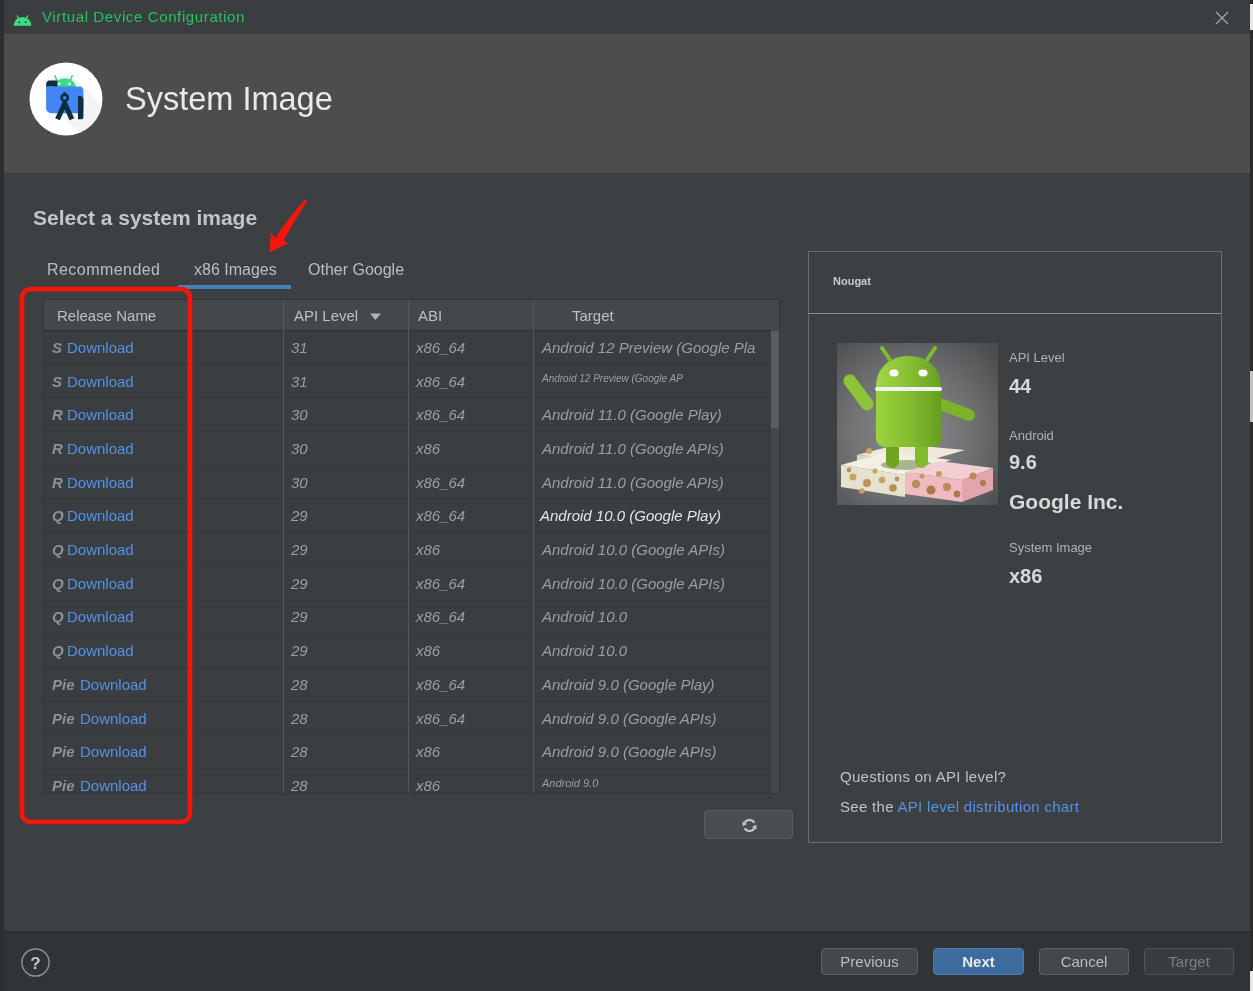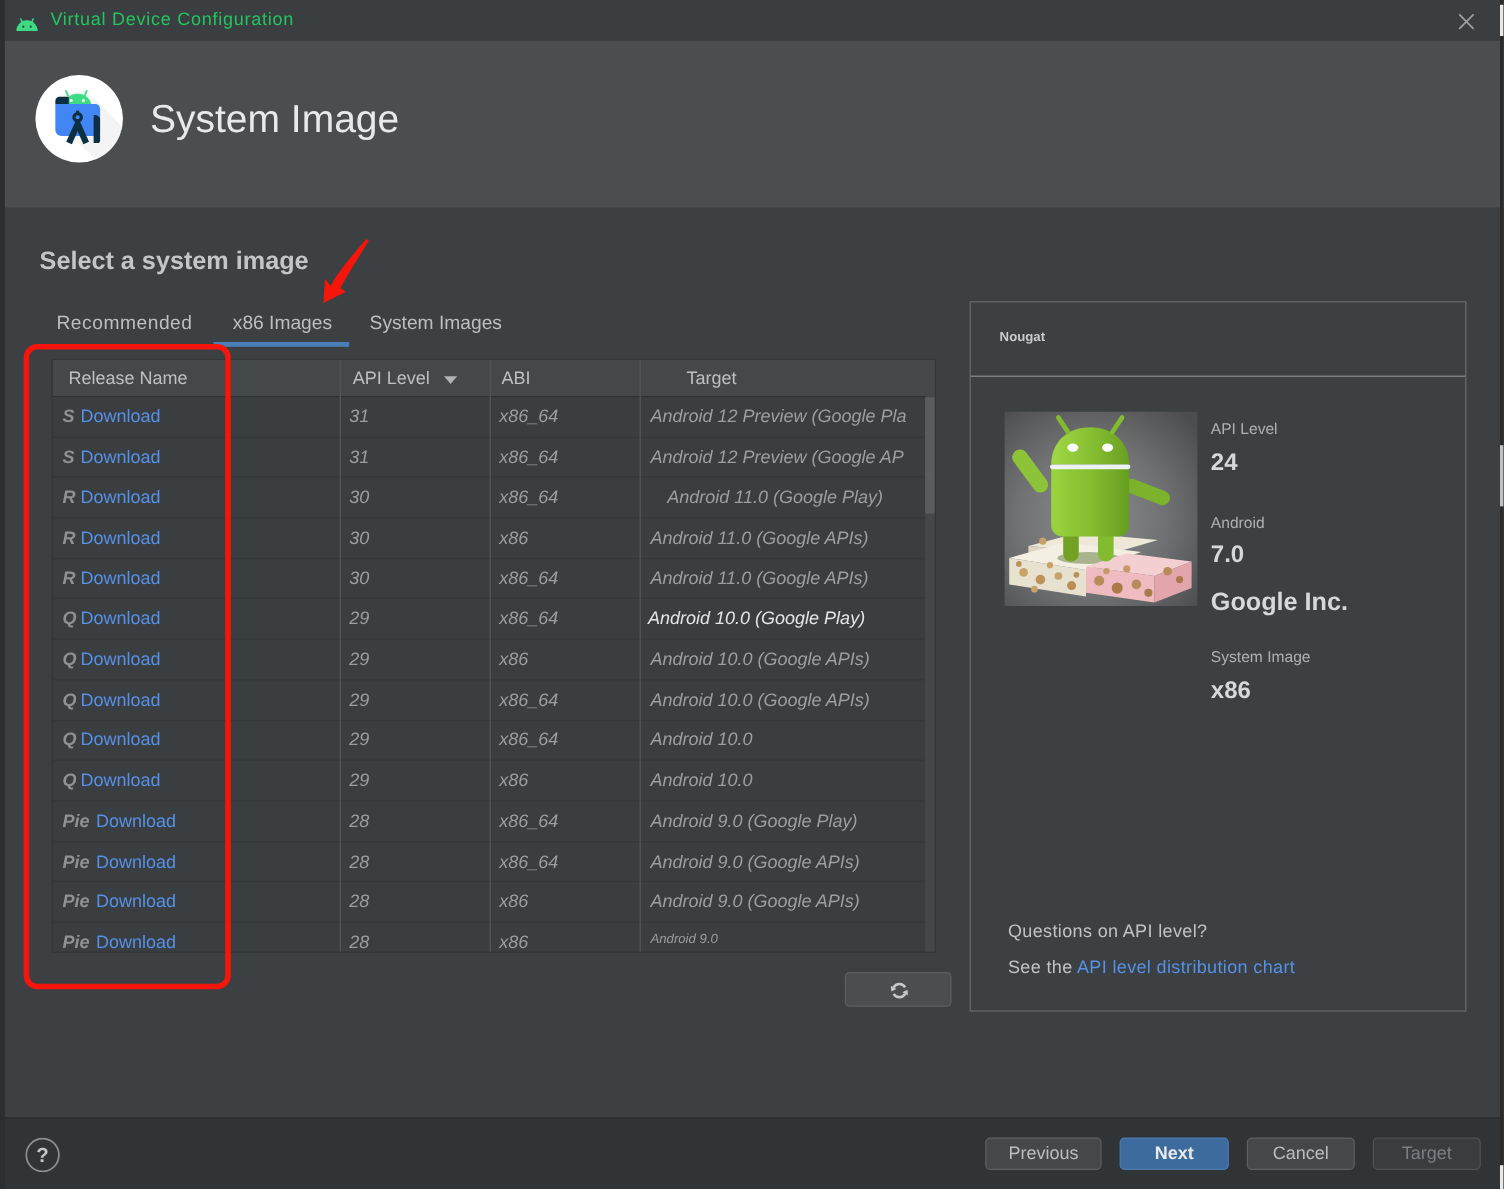--- a/index.html
+++ b/index.html
@@ -48,21 +48,21 @@
       <path d="M37.4 38.9 L45.2 56.2 L40.5 58.3 L33.2 41.7 Z" fill="#0c3042"></path>
     </g>
   </svg>
   <div class="abs" style="left:125px;top:47px;font-size:32.5px;color:#e8e9ea;">System Image</div>
 </div>
 
 <div class="abs" style="left:33px;top:206px;font-size:21px;font-weight:bold;color:#c3c6c8;">Select a system image</div>
 
 <div class="abs" style="left:47px;top:261px;font-size:16px;letter-spacing:0.45px;color:#bcbfc1;">Recommended</div>
 <div class="abs" style="left:194px;top:261px;font-size:16px;color:#bcbfc1;">x86 Images</div>
-<div class="abs" style="left:308px;top:261px;font-size:16px;color:#bcbfc1;">System Images</div>
+<div class="abs" style="left:308px;top:261px;font-size:16px;color:#bcbfc1;">Other Google</div>
 <div class="abs" style="left:178px;top:285px;width:113px;height:4px;background:#4a7eb8;"></div>
 
 <div class="abs" id="tablewrap" style="left:43px;top:299px;width:737px;height:495px;background:#3b3e40;border:1px solid #333639;overflow:hidden;">
     <div class="abs" style="left:0;top:0;width:737px;height:31px;background:#45484a;border-bottom:1px solid #2e3133;"></div>
     <div class="abs" style="left:13px;top:7px;font-size:15px;color:#bcc0c2;">Release Name</div>
     <div class="abs" style="left:250px;top:7px;font-size:15px;color:#bcc0c2;">API Level</div>
     <svg class="abs" style="left:325px;top:12px;" width="13" height="9">
       <polygon points="1,1.5 12,1.5 6.5,8" fill="#b0b3b5"></polygon>
     </svg>
     <div class="abs" style="left:374px;top:7px;font-size:15px;color:#bcc0c2;">ABI</div>
@@ -71,27 +71,27 @@
     <div class="abs" style="left:8px;top:38.85px;font-size:15px;font-style:italic;font-weight:bold;color:#8e9294;">S</div>
     <div class="abs" style="left:23px;top:38.85px;font-size:15px;color:#5591e6;">Download</div>
     <div class="abs" style="left:247px;top:38.85px;font-size:15px;font-style:italic;color:#9b9fa1;">31</div>
     <div class="abs" style="left:372px;top:38.85px;font-size:15px;font-style:italic;color:#9b9fa1;">x86_64</div>
     <div class="abs" style="left:498px;top:38.85px;font-size:15px;font-style:italic;color:#9b9fa1;white-space:nowrap;">Android 12 Preview (Google Pla</div>
     <div class="abs" style="left:0;top:64.7px;width:737px;height:33.7px;border-bottom:1px solid #35383a;"></div>
     <div class="abs" style="left:8px;top:72.55000000000001px;font-size:15px;font-style:italic;font-weight:bold;color:#8e9294;">S</div>
     <div class="abs" style="left:23px;top:72.55000000000001px;font-size:15px;color:#5591e6;">Download</div>
     <div class="abs" style="left:247px;top:72.55000000000001px;font-size:15px;font-style:italic;color:#9b9fa1;">31</div>
     <div class="abs" style="left:372px;top:72.55000000000001px;font-size:15px;font-style:italic;color:#9b9fa1;">x86_64</div>
-    <div class="abs" style="left:498px;top:72.55000000000001px;font-size:15px;font-style:italic;color:#9b9fa1;white-space:nowrap;">Android 12 Preview (Google AP</div>
+    <div class="abs" style="left:498px;top:72.55000000000001px;font-size:10px;font-style:italic;color:#9b9fa1;white-space:nowrap;">Android 12 Preview (Google AP</div>
     <div class="abs" style="left:0;top:98.4px;width:737px;height:33.7px;border-bottom:1px solid #35383a;"></div>
     <div class="abs" style="left:8px;top:106.25px;font-size:15px;font-style:italic;font-weight:bold;color:#8e9294;">R</div>
     <div class="abs" style="left:23px;top:106.25px;font-size:15px;color:#5591e6;">Download</div>
     <div class="abs" style="left:247px;top:106.25px;font-size:15px;font-style:italic;color:#9b9fa1;">30</div>
     <div class="abs" style="left:372px;top:106.25px;font-size:15px;font-style:italic;color:#9b9fa1;">x86_64</div>
-    <div class="abs" style="left:512px;top:106.25px;font-size:15px;font-style:italic;color:#9b9fa1;white-space:nowrap;">Android 11.0 (Google Play)</div>
+    <div class="abs" style="left:498px;top:106.25px;font-size:15px;font-style:italic;color:#9b9fa1;white-space:nowrap;">Android 11.0 (Google Play)</div>
     <div class="abs" style="left:0;top:132.10000000000002px;width:737px;height:33.7px;border-bottom:1px solid #35383a;"></div>
     <div class="abs" style="left:8px;top:139.95000000000002px;font-size:15px;font-style:italic;font-weight:bold;color:#8e9294;">R</div>
     <div class="abs" style="left:23px;top:139.95000000000002px;font-size:15px;color:#5591e6;">Download</div>
     <div class="abs" style="left:247px;top:139.95000000000002px;font-size:15px;font-style:italic;color:#9b9fa1;">30</div>
     <div class="abs" style="left:372px;top:139.95000000000002px;font-size:15px;font-style:italic;color:#9b9fa1;">x86</div>
     <div class="abs" style="left:498px;top:139.95000000000002px;font-size:15px;font-style:italic;color:#9b9fa1;white-space:nowrap;">Android 11.0 (Google APIs)</div>
     <div class="abs" style="left:0;top:165.8px;width:737px;height:33.7px;border-bottom:1px solid #35383a;"></div>
     <div class="abs" style="left:8px;top:173.65px;font-size:15px;font-style:italic;font-weight:bold;color:#8e9294;">R</div>
     <div class="abs" style="left:23px;top:173.65px;font-size:15px;color:#5591e6;">Download</div>
     <div class="abs" style="left:247px;top:173.65px;font-size:15px;font-style:italic;color:#9b9fa1;">30</div>
@@ -231,23 +231,23 @@
 
     <path d="M39 44 C39 26 52 13 71.5 13 C91 13 104 26 104 44 Z" fill="url(#hgreen)"></path>
     <rect x="38" y="44" width="67" height="4" rx="2" fill="#eef2f3"></rect>
     <ellipse cx="57" cy="30" rx="4.6" ry="3.4" fill="#fdfdfd"></ellipse>
     <ellipse cx="86" cy="30" rx="4.6" ry="3.4" fill="#fdfdfd"></ellipse>
     <line x1="53" y1="17" x2="45" y2="5" stroke="#82bb2e" stroke-width="4" stroke-linecap="round"></line>
     <line x1="90" y1="17" x2="98" y2="5" stroke="#82bb2e" stroke-width="4" stroke-linecap="round"></line>
   </svg>
 
   <div class="abs" style="left:200px;top:98px;font-size:13px;color:#aeb1b3;">API Level</div>
-  <div class="abs" style="left:200px;top:123px;font-size:20px;font-weight:bold;color:#d6d9da;">24</div>
+  <div class="abs" style="left:200px;top:123px;font-size:20px;font-weight:bold;color:#d6d9da;">44</div>
   <div class="abs" style="left:200px;top:176px;font-size:13px;color:#aeb1b3;">Android</div>
-  <div class="abs" style="left:200px;top:199px;font-size:20px;font-weight:bold;color:#d6d9da;">7.0</div>
+  <div class="abs" style="left:200px;top:199px;font-size:20px;font-weight:bold;color:#d6d9da;">9.6</div>
   <div class="abs" style="left:200px;top:238px;font-size:21px;font-weight:bold;color:#d6d9da;">Google Inc.</div>
   <div class="abs" style="left:200px;top:288px;font-size:13px;color:#aeb1b3;">System Image</div>
   <div class="abs" style="left:200px;top:313px;font-size:20px;font-weight:bold;color:#d6d9da;">x86</div>
   <div class="abs" style="left:31px;top:516px;font-size:15px;letter-spacing:0.3px;color:#c0c3c5;">Questions on API level?</div>
   <div class="abs" style="left:31px;top:546px;font-size:15px;letter-spacing:0.3px;color:#c0c3c5;">See the <span style="color:#5591e6;">API level distribution chart</span></div>
 </div>
 
 <svg class="abs" style="left:0;top:0;pointer-events:none;" width="1253" height="991" viewBox="0 0 1253 991">
   <rect x="22" y="289" width="168" height="533" rx="9" fill="none" stroke="#f6150b" stroke-width="4.6"></rect>
   <path d="M305.2 199.2 L307.4 200.7 C299.5 213 290 228.5 283.6 240.3 L288.3 243.2 L269.5 252.5 L270.8 232.2 L275.6 238.4 C281.5 226.5 296 210 305.2 199.2 Z" fill="#f6150b"></path>

